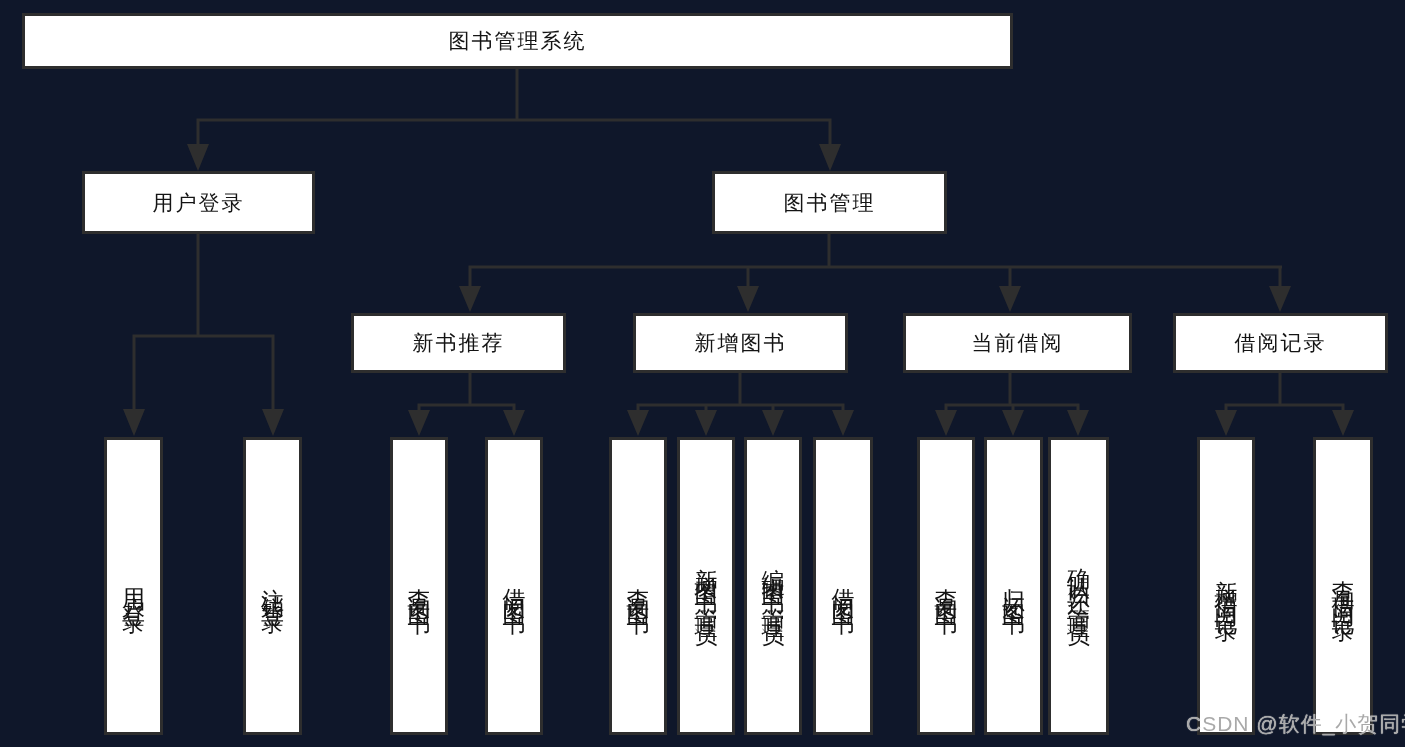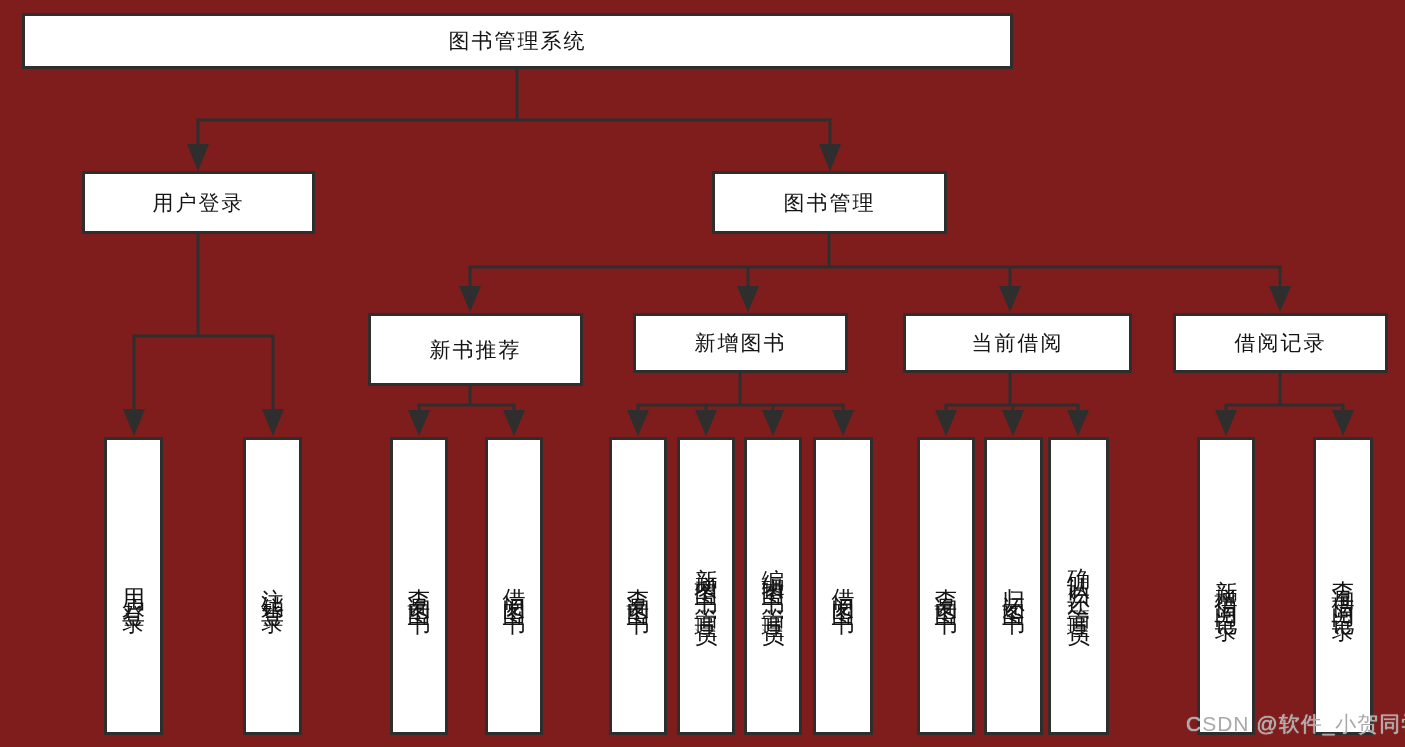--- a/index.html
+++ b/index.html
@@ -1,17 +1,17 @@
 <!DOCTYPE html>
 <html><head>
 <meta charset="utf-8">
 <style>
   html,body{margin:0;padding:0;background:#ffffff;}
   .canvas{
-    position:relative;width:1405px;height:747px;background:#7f1d1d;overflow:hidden;
+    position:relative;width:1405px;height:747px;background:#0f172a;overflow:hidden;
     font-family:"Liberation Sans","DejaVu Sans",sans-serif;color:#141414;
   }
   .connectors{position:absolute;left:0;top:0;width:1405px;height:747px;}
   .box{
     position:absolute;box-sizing:border-box;background:#ffffff;
     border:3px solid #2e2e2e;display:flex;align-items:center;justify-content:center;
   }
   .hbox{font-size:21px;letter-spacing:2px;white-space:nowrap;}
   .vbox .vtext{
     writing-mode:vertical-rl;text-orientation:mixed;
@@ -70,21 +70,21 @@
     <span>图书管理系统</span>
   </div>
 
   <div class="box hbox" style="left:82px;top:171px;width:233px;height:63px">
     <span>用户登录</span>
   </div>
   <div class="box hbox" style="left:712px;top:171px;width:235px;height:63px">
     <span>图书管理</span>
   </div>
 
-  <div class="box hbox" style="left:368px;top:313px;width:215px;height:73px">
+  <div class="box hbox" style="left:351px;top:313px;width:215px;height:60px">
     <span>新书推荐</span>
   </div>
   <div class="box hbox" style="left:633px;top:313px;width:215px;height:60px">
     <span>新增图书</span>
   </div>
   <div class="box hbox" style="left:903px;top:313px;width:229px;height:60px">
     <span>当前借阅</span>
   </div>
   <div class="box hbox" style="left:1173px;top:313px;width:215px;height:60px">
     <span>借阅记录</span>

